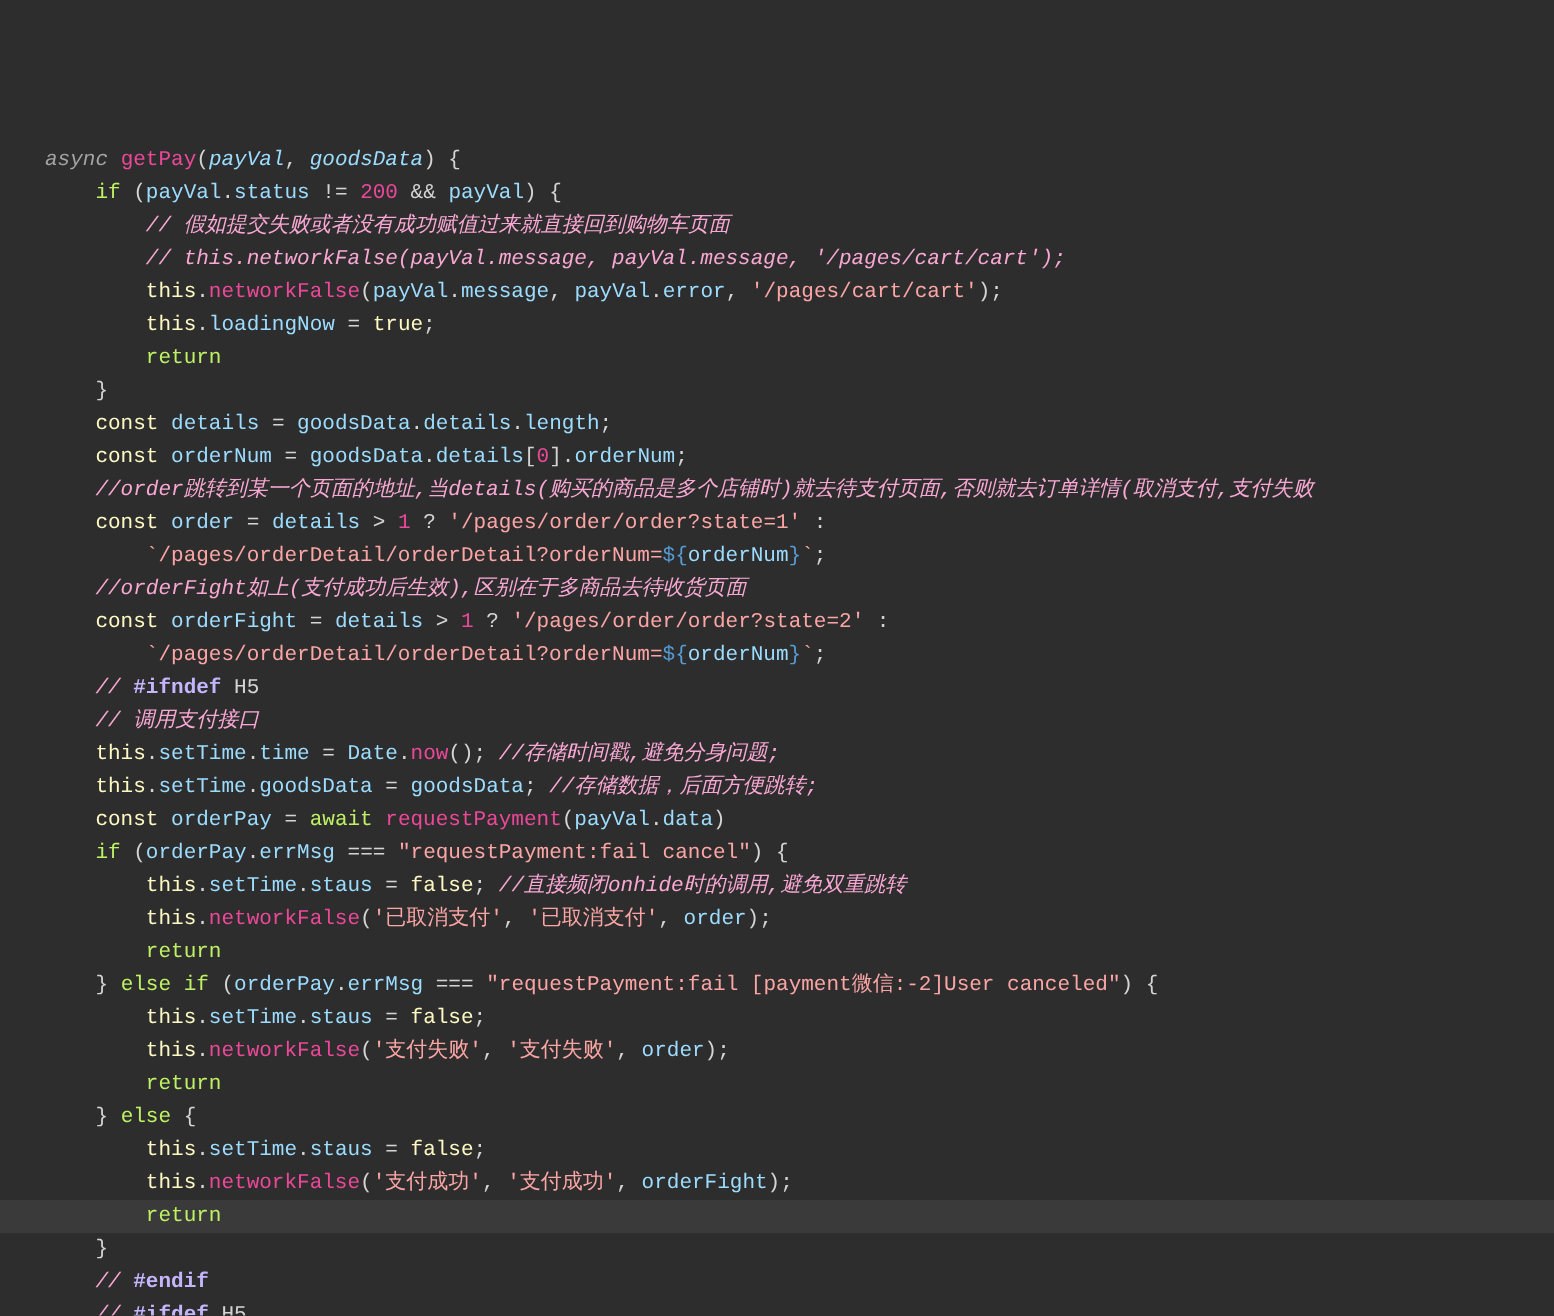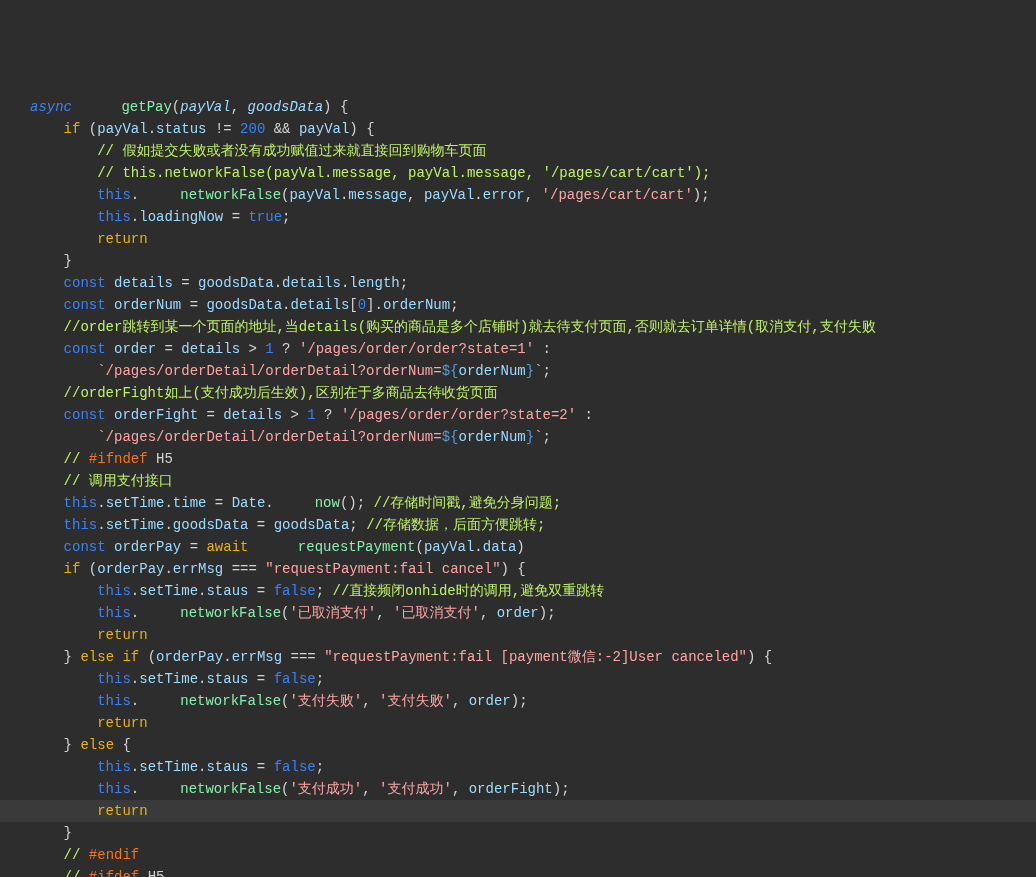--- a/index.html
+++ b/index.html
@@ -10,31 +10,31 @@
     line-height: 22px;
     color: #d4d4d4;
     width: 1036px;
     height: 877px;
     overflow: hidden;
     white-space: pre;
     padding: 8px 0 0 30px;
   }
   .line { display: block; height: 22px; }
   .highlighted { background: #3a3a3a; margin-left: -30px; padding-left: 30px; }
-  .kw-purple { color: #eab308; }
-  .kw-blue { color: #3b82f6; }
-  .kw-cyan { color: #3b82f6; font-style: italic; }
-  .fn { color: #86efac; margin-left: 41px; }
+  .kw-purple { color: #bef264; }
+  .kw-blue { color: #fef9c3; }
+  .kw-cyan { color: #a3a3a3; font-style: italic; }
+  .fn { color: #ec4899; }
   .var { color: #9cdcfe; }
   .param { color: #9cdcfe; font-style: italic; }
   .str { color: #fca5a5; }
-  .num { color: #3b82f6; }
-  .comment { color: #bef264; }
+  .num { color: #ec4899; }
+  .comment { color: #f9a8d4; font-style: italic; }
   .prop { color: #9cdcfe; }
-  .const-red { color: #f97316; }
+  .const-red { color: #c4b5fd; font-weight: bold; }
   .bold { font-weight: normal; }
   .interp { color: #569cd6; }
 </style>
 </head>
 <body>
 
 
 
 <div><span class="line"><span class="kw-cyan">async</span> <span class="fn">getPay</span><span>(</span><span class="param">payVal</span><span>, </span><span class="param">goodsData</span><span>) {</span></span><span class="line">    <span class="kw-purple">if</span><span> (</span><span class="var">payVal</span><span>.</span><span class="prop">status</span><span> != </span><span class="num">200</span><span> &amp;&amp; </span><span class="var">payVal</span><span>) {</span></span><span class="line">        <span class="comment">// 假如提交失败或者没有成功赋值过来就直接回到购物车页面</span></span><span class="line">        <span class="comment">// this.networkFalse(payVal.message, payVal.message, '/pages/cart/cart');</span></span><span class="line">        <span class="kw-blue">this</span><span>.</span><span class="fn">networkFalse</span><span>(</span><span class="var">payVal</span>.<span class="prop">message</span><span>, </span><span class="var">payVal</span>.<span class="prop">error</span><span>, </span><span class="str">'/pages/cart/cart'</span><span>);</span></span><span class="line">        <span class="kw-blue">this</span>.<span class="prop">loadingNow</span><span> = </span><span class="kw-blue">true</span><span>;</span></span><span class="line">        <span class="kw-purple">return</span></span><span class="line">    <span>}</span></span><span class="line">    <span class="kw-blue">const</span><span class="var"> details </span><span>= </span><span class="var">goodsData</span>.<span class="prop">details</span>.<span class="prop">length</span><span>;</span></span><span class="line">    <span class="kw-blue">const</span><span class="var"> orderNum </span><span>= </span><span class="var">goodsData</span>.<span class="prop">details</span><span>[</span><span class="num">0</span><span>].</span><span class="prop">orderNum</span><span>;</span></span><span class="line">    <span class="comment">//order跳转到某一个页面的地址,当details(购买的商品是多个店铺时)就去待支付页面,否则就去订单详情(取消支付,支付失败</span></span><span class="line">    <span class="kw-blue">const</span><span class="var"> order </span><span>= </span><span class="var">details</span><span> &gt; </span><span class="num">1</span><span> ? </span><span class="str">'/pages/order/order?state=1'</span><span> :</span></span><span class="line">        <span class="str">`/pages/orderDetail/orderDetail?orderNum=</span><span class="interp">${</span><span class="var">orderNum</span><span class="interp">}</span><span class="str">`</span><span>;</span></span><span class="line">    <span class="comment">//orderFight如上(支付成功后生效),区别在于多商品去待收货页面</span></span><span class="line">    <span class="kw-blue">const</span><span class="var"> orderFight </span><span>= </span><span class="var">details</span><span> &gt; </span><span class="num">1</span><span> ? </span><span class="str">'/pages/order/order?state=2'</span><span> :</span></span><span class="line">        <span class="str">`/pages/orderDetail/orderDetail?orderNum=</span><span class="interp">${</span><span class="var">orderNum</span><span class="interp">}</span><span class="str">`</span><span>;</span></span><span class="line">    <span class="comment">// </span><span class="const-red">#ifndef</span><span class="bold"> H5</span></span><span class="line">    <span class="comment">// 调用支付接口</span></span><span class="line">    <span class="kw-blue">this</span>.<span class="prop">setTime</span>.<span class="prop">time</span><span> = </span><span class="var">Date</span>.<span class="fn">now</span><span>(); </span><span class="comment">//存储时间戳,避免分身问题;</span></span><span class="line">    <span class="kw-blue">this</span>.<span class="prop">setTime</span>.<span class="prop">goodsData</span><span> = </span><span class="var">goodsData</span><span>; </span><span class="comment">//存储数据，后面方便跳转;</span></span><span class="line">    <span class="kw-blue">const</span><span class="var"> orderPay </span><span>= </span><span class="kw-purple">await</span><span class="fn"> requestPayment</span><span>(</span><span class="var">payVal</span>.<span class="prop">data</span><span>)</span></span><span class="line">    <span class="kw-purple">if</span><span> (</span><span class="var">orderPay</span>.<span class="prop">errMsg</span><span> === </span><span class="str">"requestPayment:fail cancel"</span><span>) {</span></span><span class="line">        <span class="kw-blue">this</span>.<span class="prop">setTime</span>.<span class="prop">staus</span><span> = </span><span class="kw-blue">false</span><span>; </span><span class="comment">//直接频闭onhide时的调用,避免双重跳转</span></span><span class="line">        <span class="kw-blue">this</span>.<span class="fn">networkFalse</span><span>(</span><span class="str">'已取消支付'</span><span>, </span><span class="str">'已取消支付'</span><span>, </span><span class="var">order</span><span>);</span></span><span class="line">        <span class="kw-purple">return</span></span><span class="line">    <span>} </span><span class="kw-purple">else</span><span class="kw-purple"> if</span><span> (</span><span class="var">orderPay</span>.<span class="prop">errMsg</span><span> === </span><span class="str">"requestPayment:fail [payment微信:-2]User canceled"</span><span>) {</span></span><span class="line">        <span class="kw-blue">this</span>.<span class="prop">setTime</span>.<span class="prop">staus</span><span> = </span><span class="kw-blue">false</span><span>;</span></span><span class="line">        <span class="kw-blue">this</span>.<span class="fn">networkFalse</span><span>(</span><span class="str">'支付失败'</span><span>, </span><span class="str">'支付失败'</span><span>, </span><span class="var">order</span><span>);</span></span><span class="line">        <span class="kw-purple">return</span></span><span class="line">    <span>} </span><span class="kw-purple">else</span><span> {</span></span><span class="line">        <span class="kw-blue">this</span>.<span class="prop">setTime</span>.<span class="prop">staus</span><span> = </span><span class="kw-blue">false</span><span>;</span></span><span class="line">        <span class="kw-blue">this</span>.<span class="fn">networkFalse</span><span>(</span><span class="str">'支付成功'</span><span>, </span><span class="str">'支付成功'</span><span>, </span><span class="var">orderFight</span><span>);</span></span><span class="line highlighted">        <span class="kw-purple">return</span></span><span class="line">    <span>}</span></span><span class="line">    <span class="comment">// </span><span class="const-red">#endif</span></span><span class="line">    <span class="comment">// </span><span class="const-red">#ifdef</span><span class="bold"> H5</span></span></div>
 

